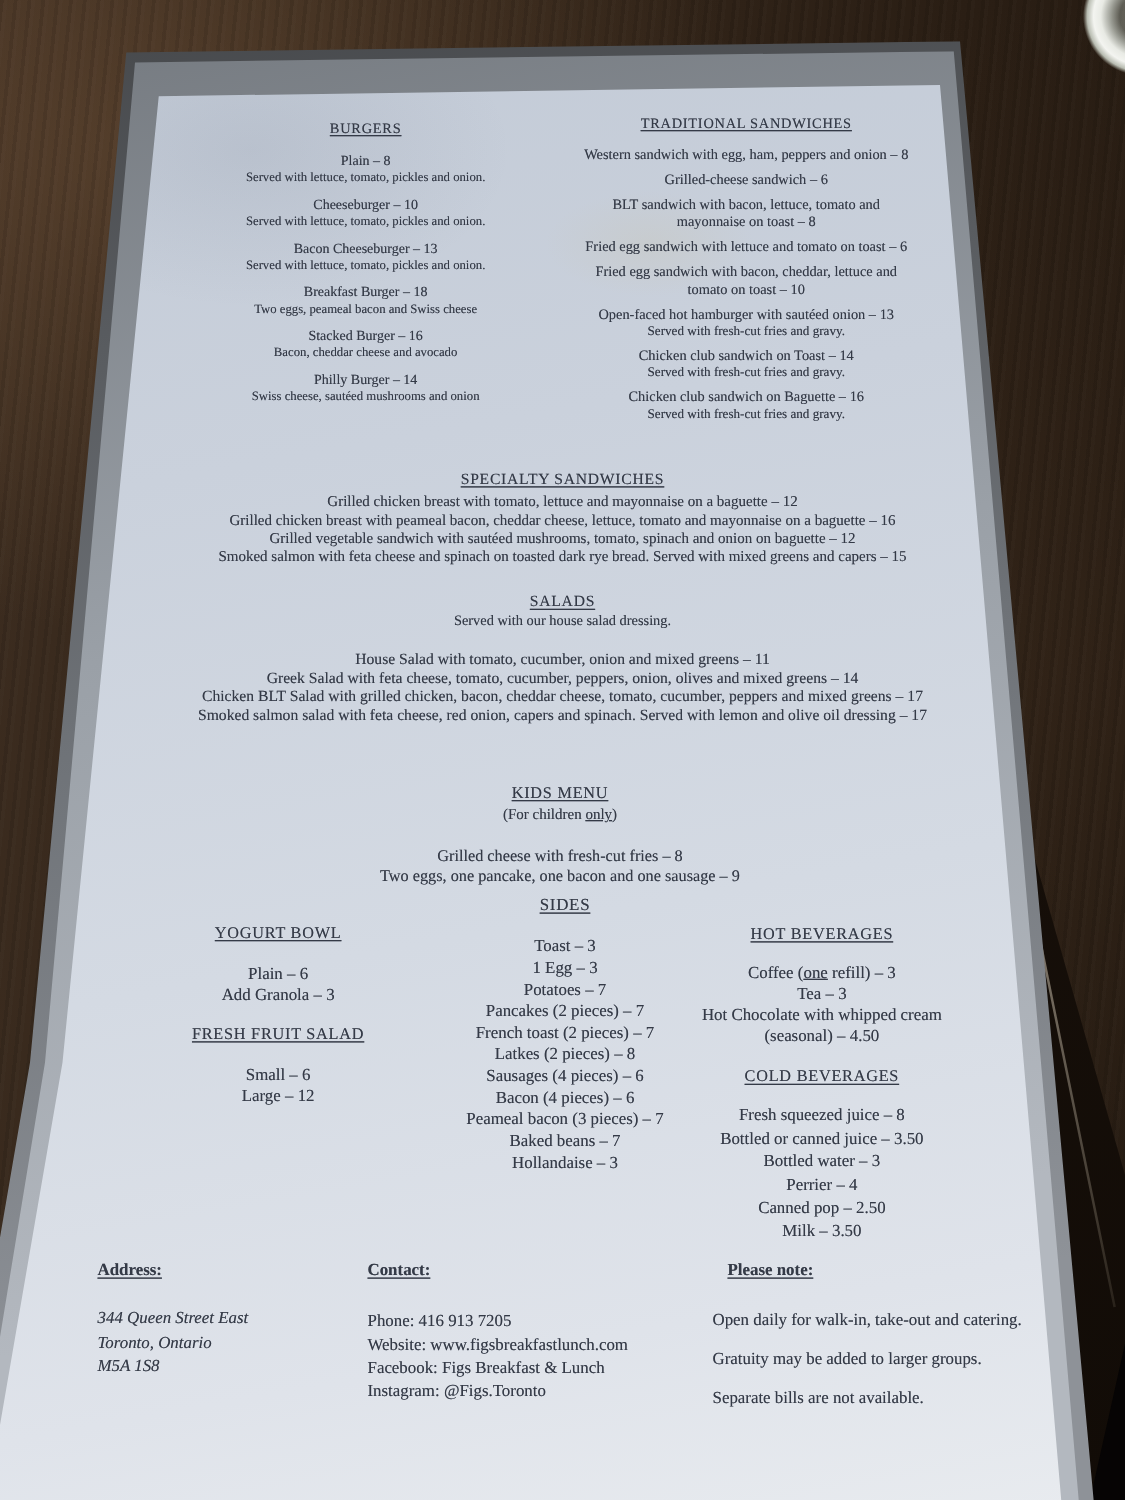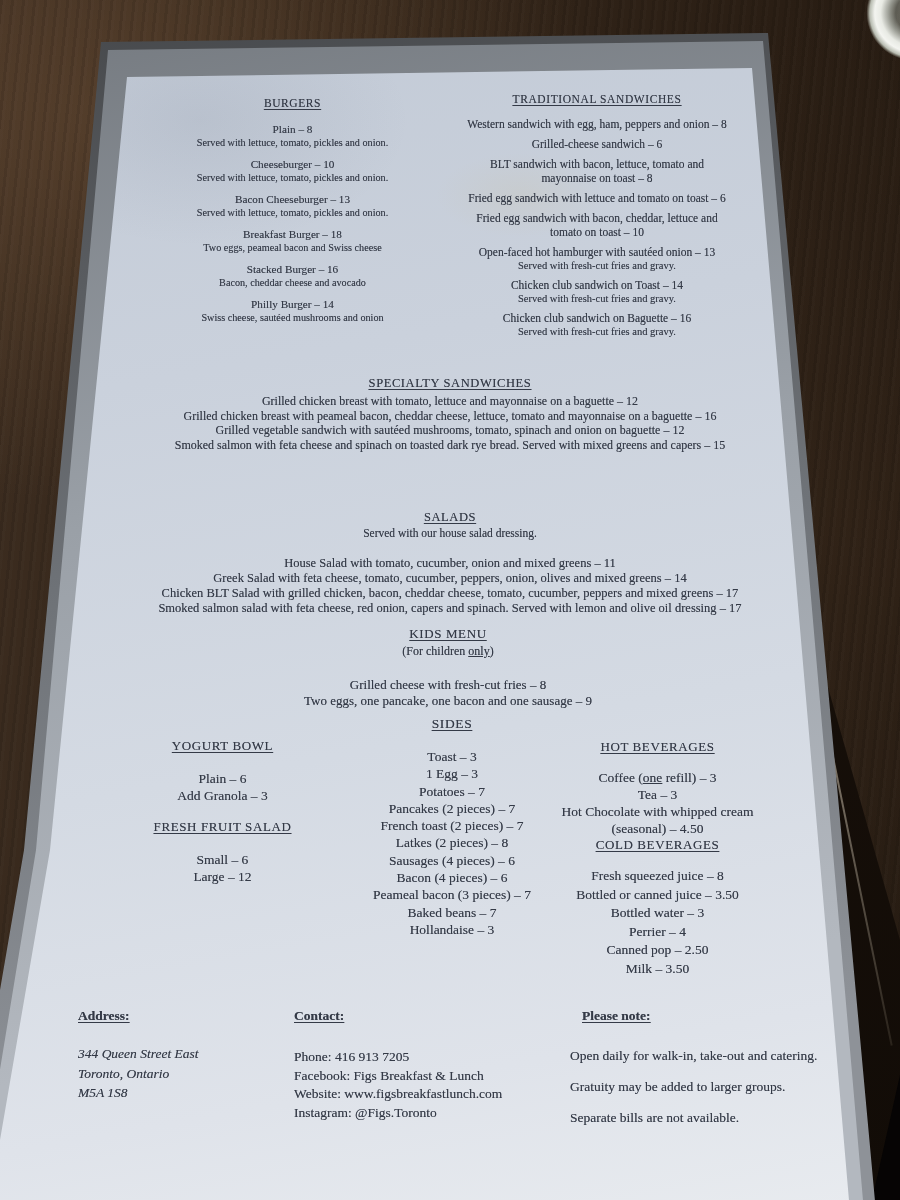--- a/index.html
+++ b/index.html
@@ -48,42 +48,42 @@
   .traditional{left:430px;top:93px;width:334px;}
   .traditional .title{font-size:11.5px;margin-bottom:12px;}
   .t-item{margin-bottom:6px;}
   .t-line{font-size:11.5px;line-height:14px;}
   .t-desc{font-size:10.5px;line-height:13px;}
 
   .specialty{left:105px;top:376px;width:690px;}
   .specialty .title{font-size:12.5px;margin-bottom:3px;}
   .sp-line{font-size:12px;line-height:14.5px;}
 
-  .salads{left:105px;top:510px;width:690px;}
+  .salads{left:105px;top:474px;width:690px;}
   .salads .title{font-size:12.5px;margin-bottom:1px;}
   .sa-note{font-size:11.5px;line-height:14px;margin-bottom:16px;}
   .sa-line{font-size:12.5px;line-height:15px;}
 
   .kids{left:258px;top:626px;width:380px;}
   .kids .title{font-size:13px;margin-bottom:2px;}
   .k-sub{font-size:12px;line-height:15px;margin-bottom:18px;}
   .k-line{font-size:13px;line-height:15.5px;}
 
   .sides{left:328px;top:716px;width:248px;}
   .sides .title{font-size:13.5px;margin-bottom:16px;}
   .si-line{font-size:13.5px;line-height:17.3px;}
 
   .leftcol{left:130px;top:738px;width:185px;}
   .leftcol .title{font-size:13px;margin-bottom:16px;display:block;}
   .fruit-title{margin-top:15px;}
   .col-line{font-size:13.5px;line-height:17px;}
 
   .rightcol{left:545px;top:739px;width:225px;}
   .rightcol .title{font-size:13px;margin-bottom:14px;display:block;}
-  .cold-title{}
+  .cold-title{margin-top:16px;}
   .cold-line{font-size:13.5px;line-height:18.5px;}
 
   .fblock{position:absolute;text-align:left;text-shadow:0 0 .5px rgba(52,58,71,.55);}
   .f-head{font-size:13.5px;font-weight:bold;text-decoration:underline;text-underline-offset:2px;}
   .f-addr{left:78px;top:1008px;width:200px;}
   .f-addr .f-head{margin-bottom:20px;}
   .f-addr .f-line{font-style:italic;}
   .f-contact{left:294px;top:1008px;width:250px;}
   .f-contact .f-head{margin-bottom:24px;}
   .f-note{left:570px;top:1008px;width:250px;}
@@ -233,22 +233,22 @@
   <div class="fblock f-addr">
     <div class="f-head">Address:</div>
     <div class="f-line">344 Queen Street East</div>
     <div class="f-line">Toronto, Ontario</div>
     <div class="f-line">M5A 1S8</div>
   </div>
 
   <div class="fblock f-contact">
     <div class="f-head">Contact:</div>
     <div class="f-line">Phone: 416 913 7205</div>
+    <div class="f-line">Website: www.figsbreakfastlunch.com</div>
     <div class="f-line">Facebook: Figs Breakfast &amp; Lunch</div>
-    <div class="f-line">Website: www.figsbreakfastlunch.com</div>
     <div class="f-line">Instagram: @Figs.Toronto</div>
   </div>
 
   <div class="fblock f-note">
     <div class="f-head">Please note:</div>
     <p class="f-para">Open daily for walk-in, take-out and catering.</p>
     <p class="f-para">Gratuity may be added to larger groups.</p>
     <p class="f-para">Separate bills are not available.</p>
   </div>
 </div>

